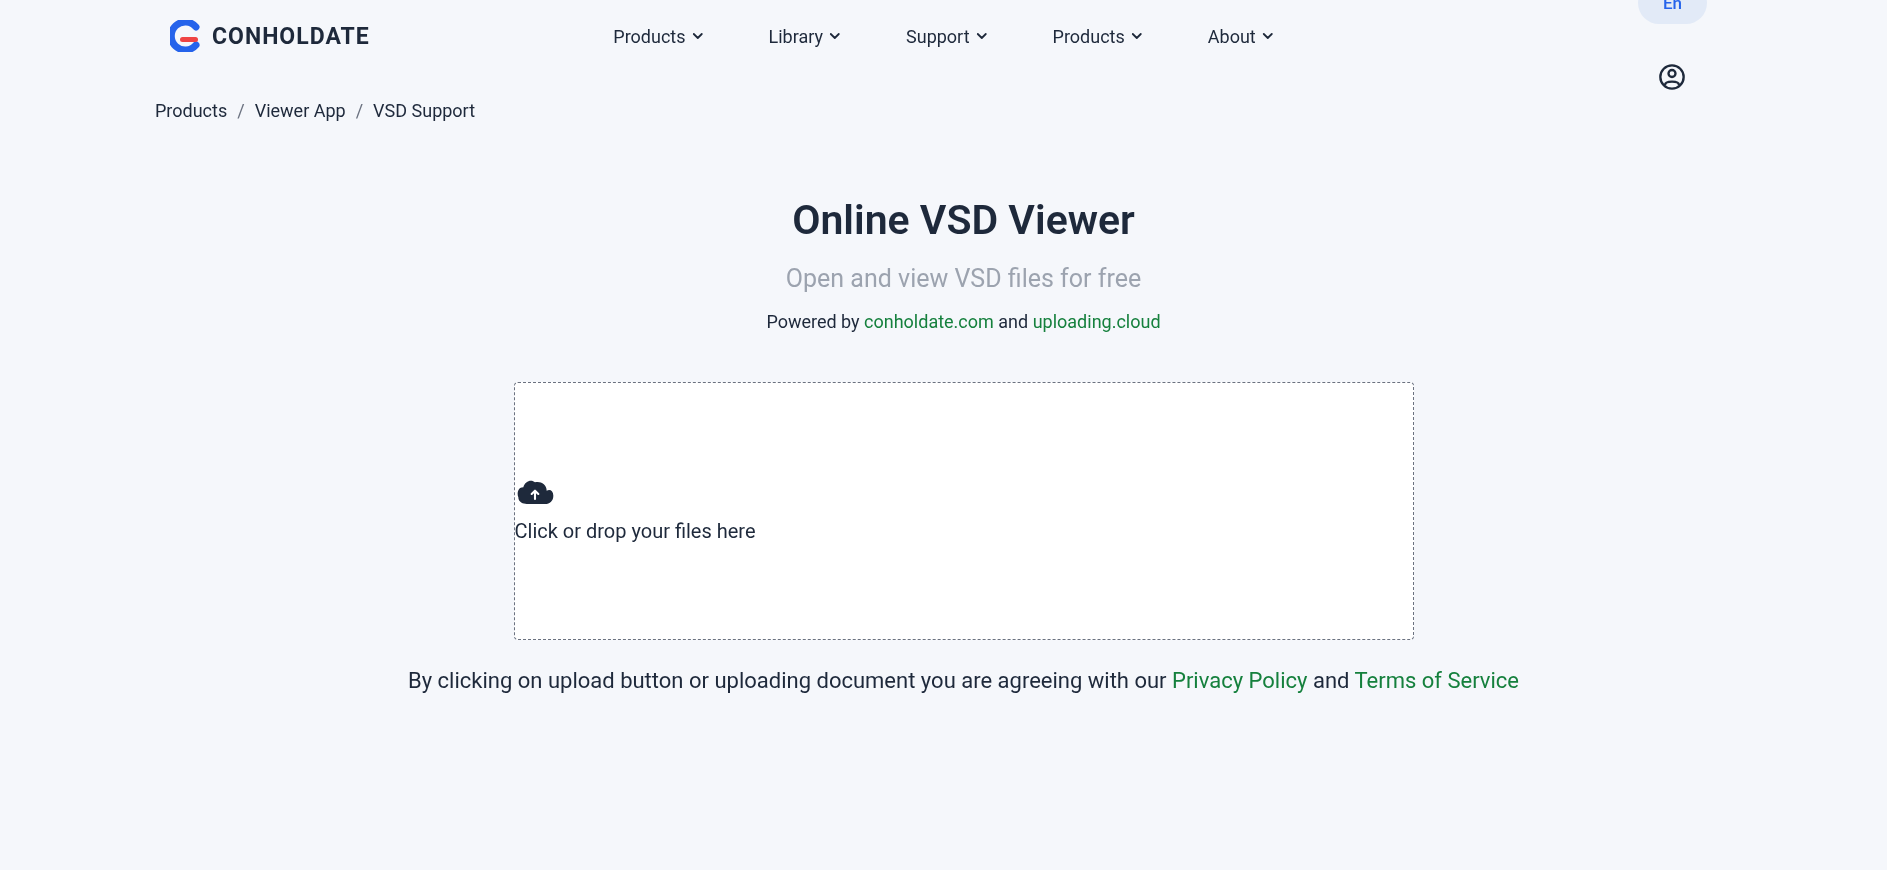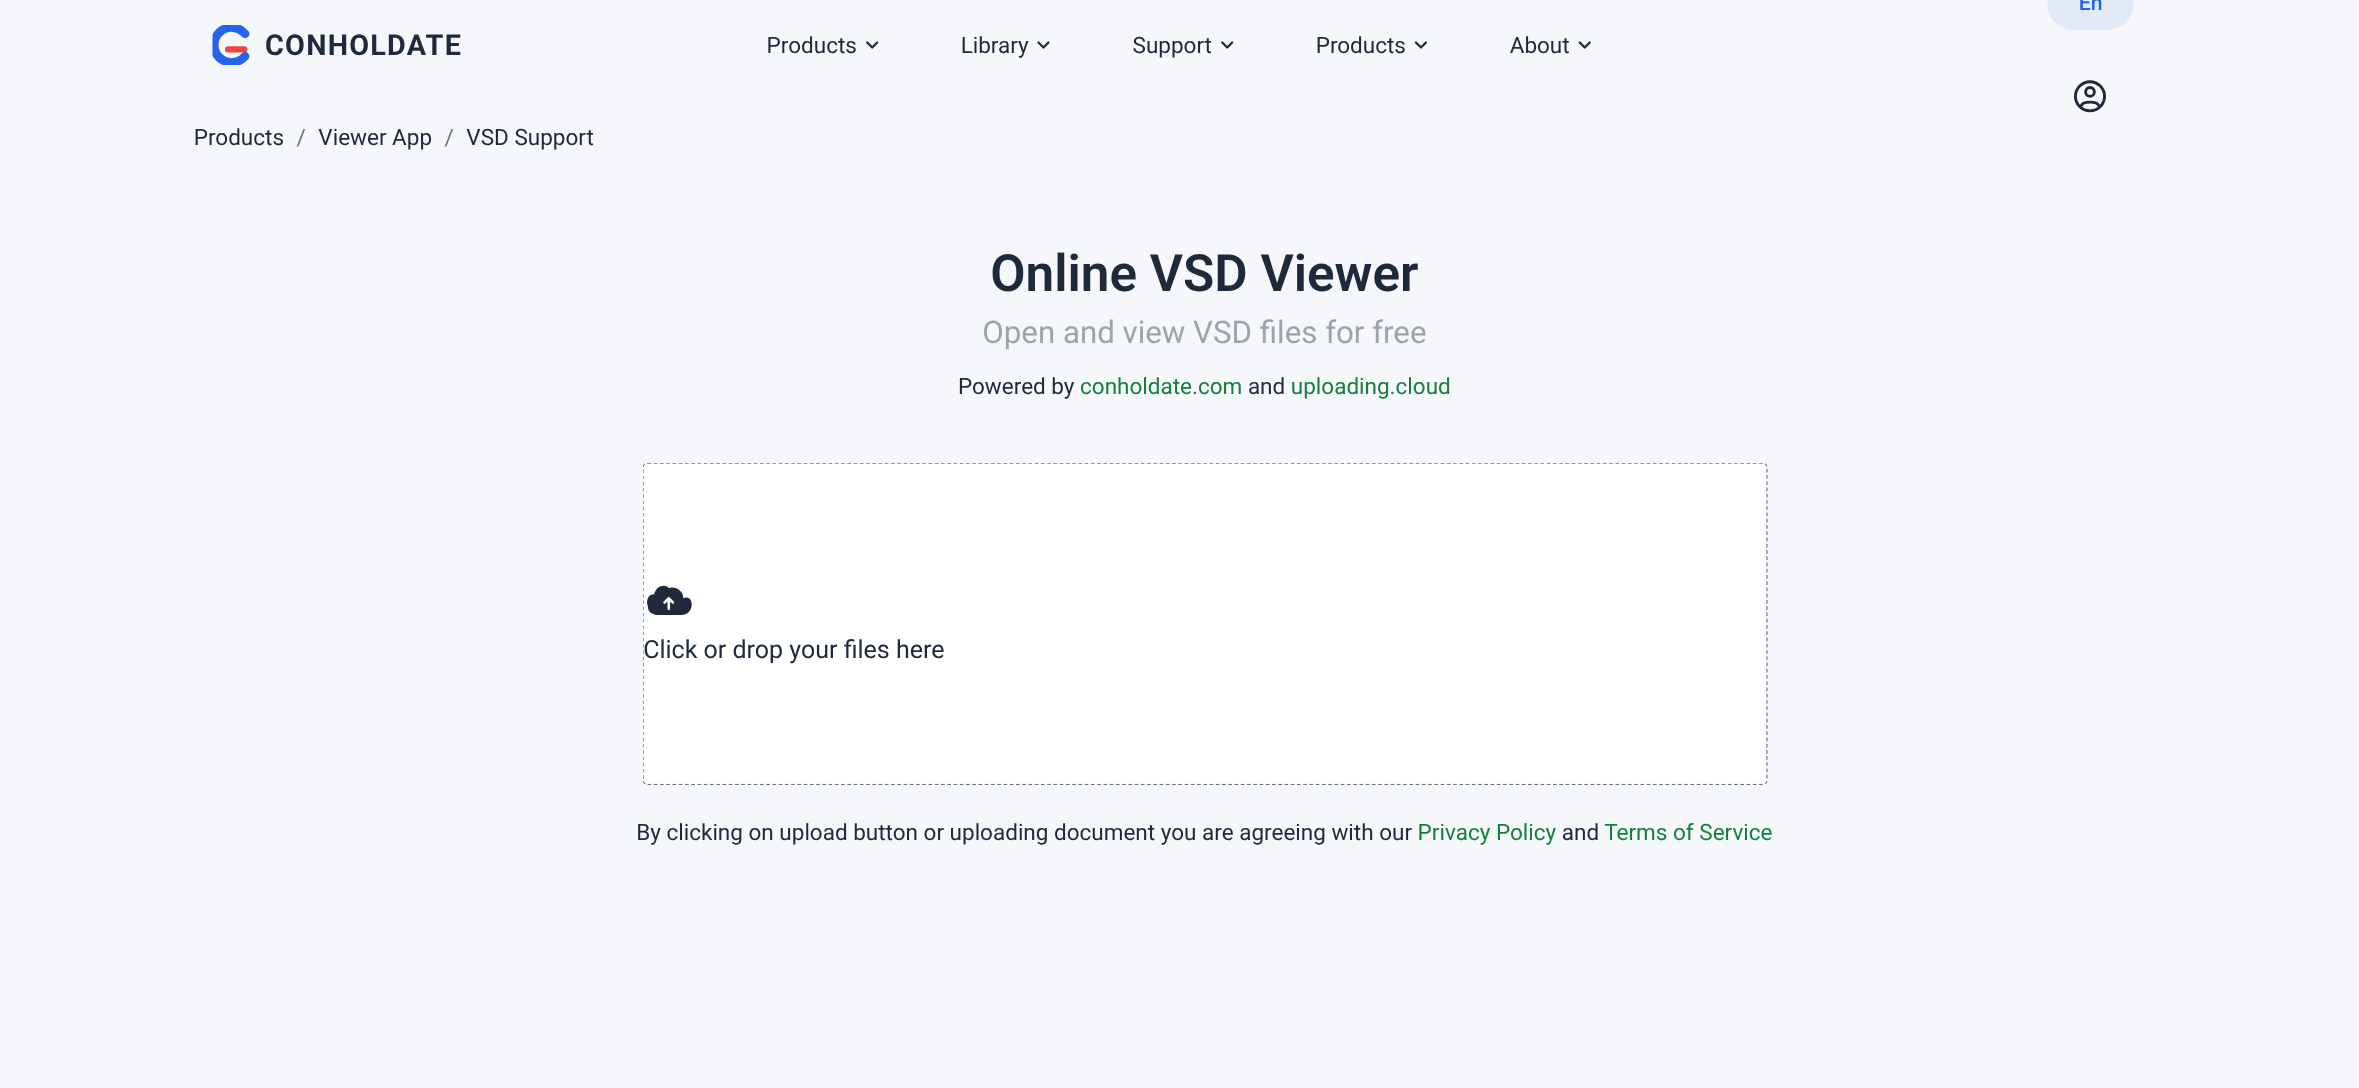--- a/index.html
+++ b/index.html
@@ -99,21 +99,21 @@
       padding-left: 40px;
     }
     .main-title {
       font-size: 41px;
       font-weight: 600;
       color: #1e293b;
     }
     .subtitle {
       font-size: 25px;
       color: #9ca3af;
-      margin-top: 8px;
+      margin-top: 20px;
       font-weight: 400;
     }
     .powered-by {
       font-size: 18px;
       color: #1e293b;
       margin-top: 18px;
     }
     .link-blue {
       color: #15803d;
       cursor: pointer;
@@ -133,21 +133,21 @@
     .upload-icon {
       width: 40px;
       height: 30px;
     }
     .dropzone-text {
       font-size: 20px;
       color: #1e293b;
       margin-top: 10px;
     }
     .terms-text {
-      font-size: 18px;
+      font-size: 22px;
       color: #1e293b;
       margin-top: 28px;
     }
   </style>
 </head>
 <body>
 
 <div class="header">
   <div class="logo-section">
     <div class="logo-icon">

